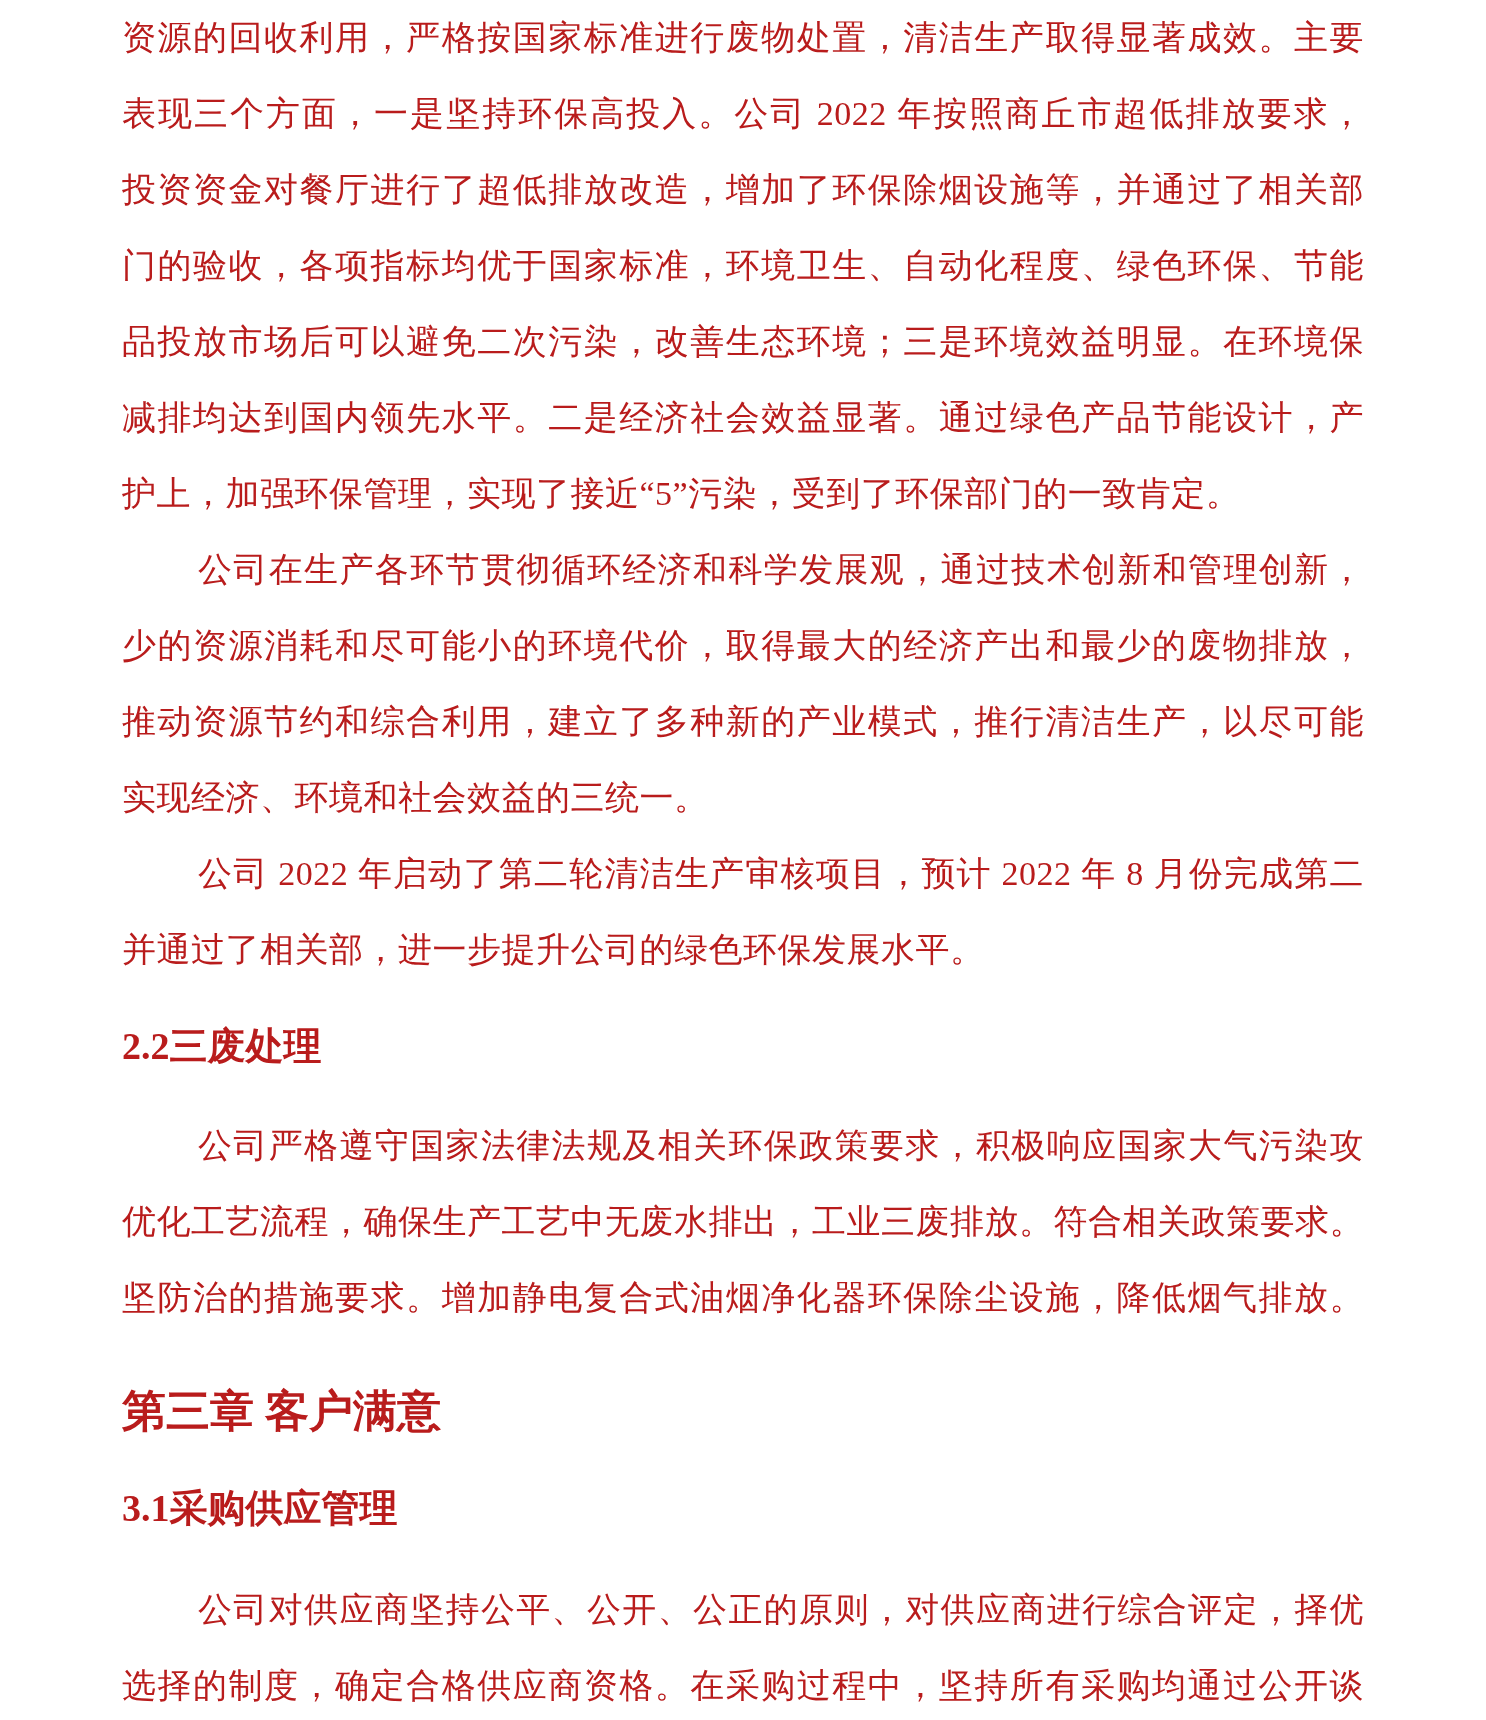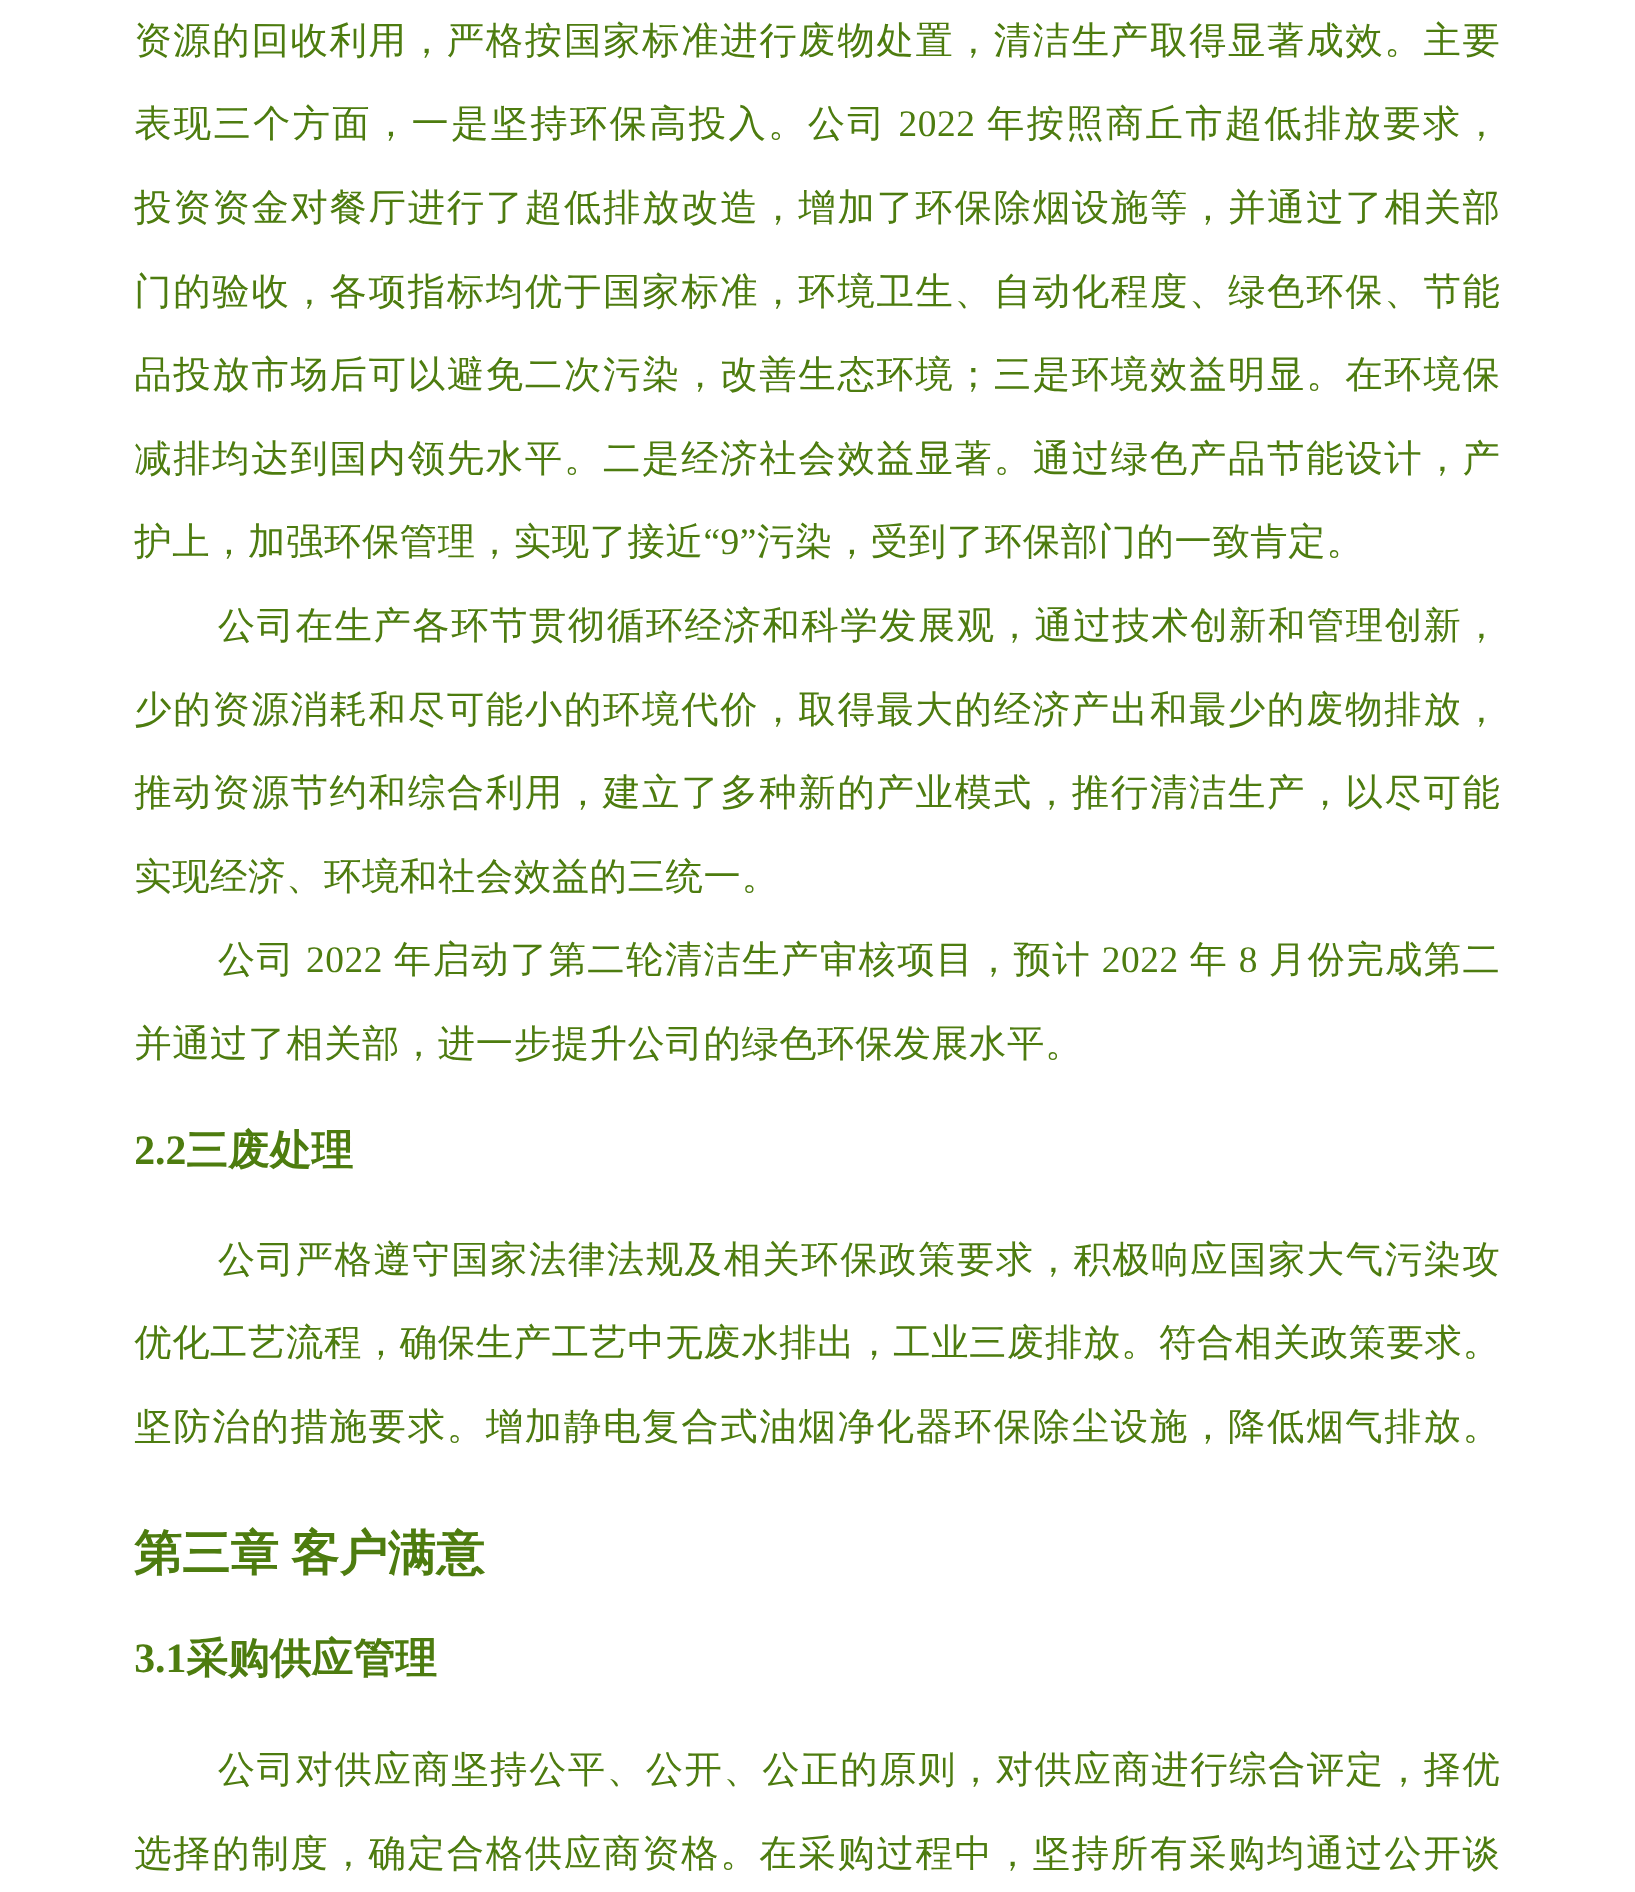--- a/index.html
+++ b/index.html
@@ -7,21 +7,21 @@
     padding: 0;
     background: #ffffff;
   }
   .page {
     position: relative;
     width: 1486px;
     height: 1720px;
     background: #ffffff;
     overflow: hidden;
     font-family: "Liberation Serif", "DejaVu Serif", serif;
-    color: #4d7c0f;
+    color: #b91c1c;
   }
   .content {
     position: absolute;
     left: 122px;
     top: 0;
     width: 1242px;
   }
   .para { margin: 0; padding: 0; }
   .ln {
     height: 76px;
@@ -72,21 +72,21 @@
 <div class="page">
   <div class="content">
 
     <div class="para">
       <div class="ln">资源的回收利用，严格按国家标准进行废物处置，清洁生产取得显著成效。主要</div>
       <div class="ln">表现三个方面，一是坚持环保高投入。公司 2022 年按照商丘市超低排放要求，</div>
       <div class="ln">投资资金对餐厅进行了超低排放改造，增加了环保除烟设施等，并通过了相关部</div>
       <div class="ln">门的验收，各项指标均优于国家标准，环境卫生、自动化程度、绿色环保、节能</div>
       <div class="ln">品投放市场后可以避免二次污染，改善生态环境；三是环境效益明显。在环境保</div>
       <div class="ln">减排均达到国内领先水平。二是经济社会效益显著。通过绿色产品节能设计，产</div>
-      <div class="ln ln-end">护上，加强环保管理，实现了接近“9”污染，受到了环保部门的一致肯定。</div>
+      <div class="ln ln-end">护上，加强环保管理，实现了接近“5”污染，受到了环保部门的一致肯定。</div>
     </div>
 
     <div class="para">
       <div class="ln ind">公司在生产各环节贯彻循环经济和科学发展观，通过技术创新和管理创新，</div>
       <div class="ln">少的资源消耗和尽可能小的环境代价，取得最大的经济产出和最少的废物排放，</div>
       <div class="ln">推动资源节约和综合利用，建立了多种新的产业模式，推行清洁生产，以尽可能</div>
       <div class="ln ln-end">实现经济、环境和社会效益的三统一。</div>
     </div>
 
     <div class="para">

